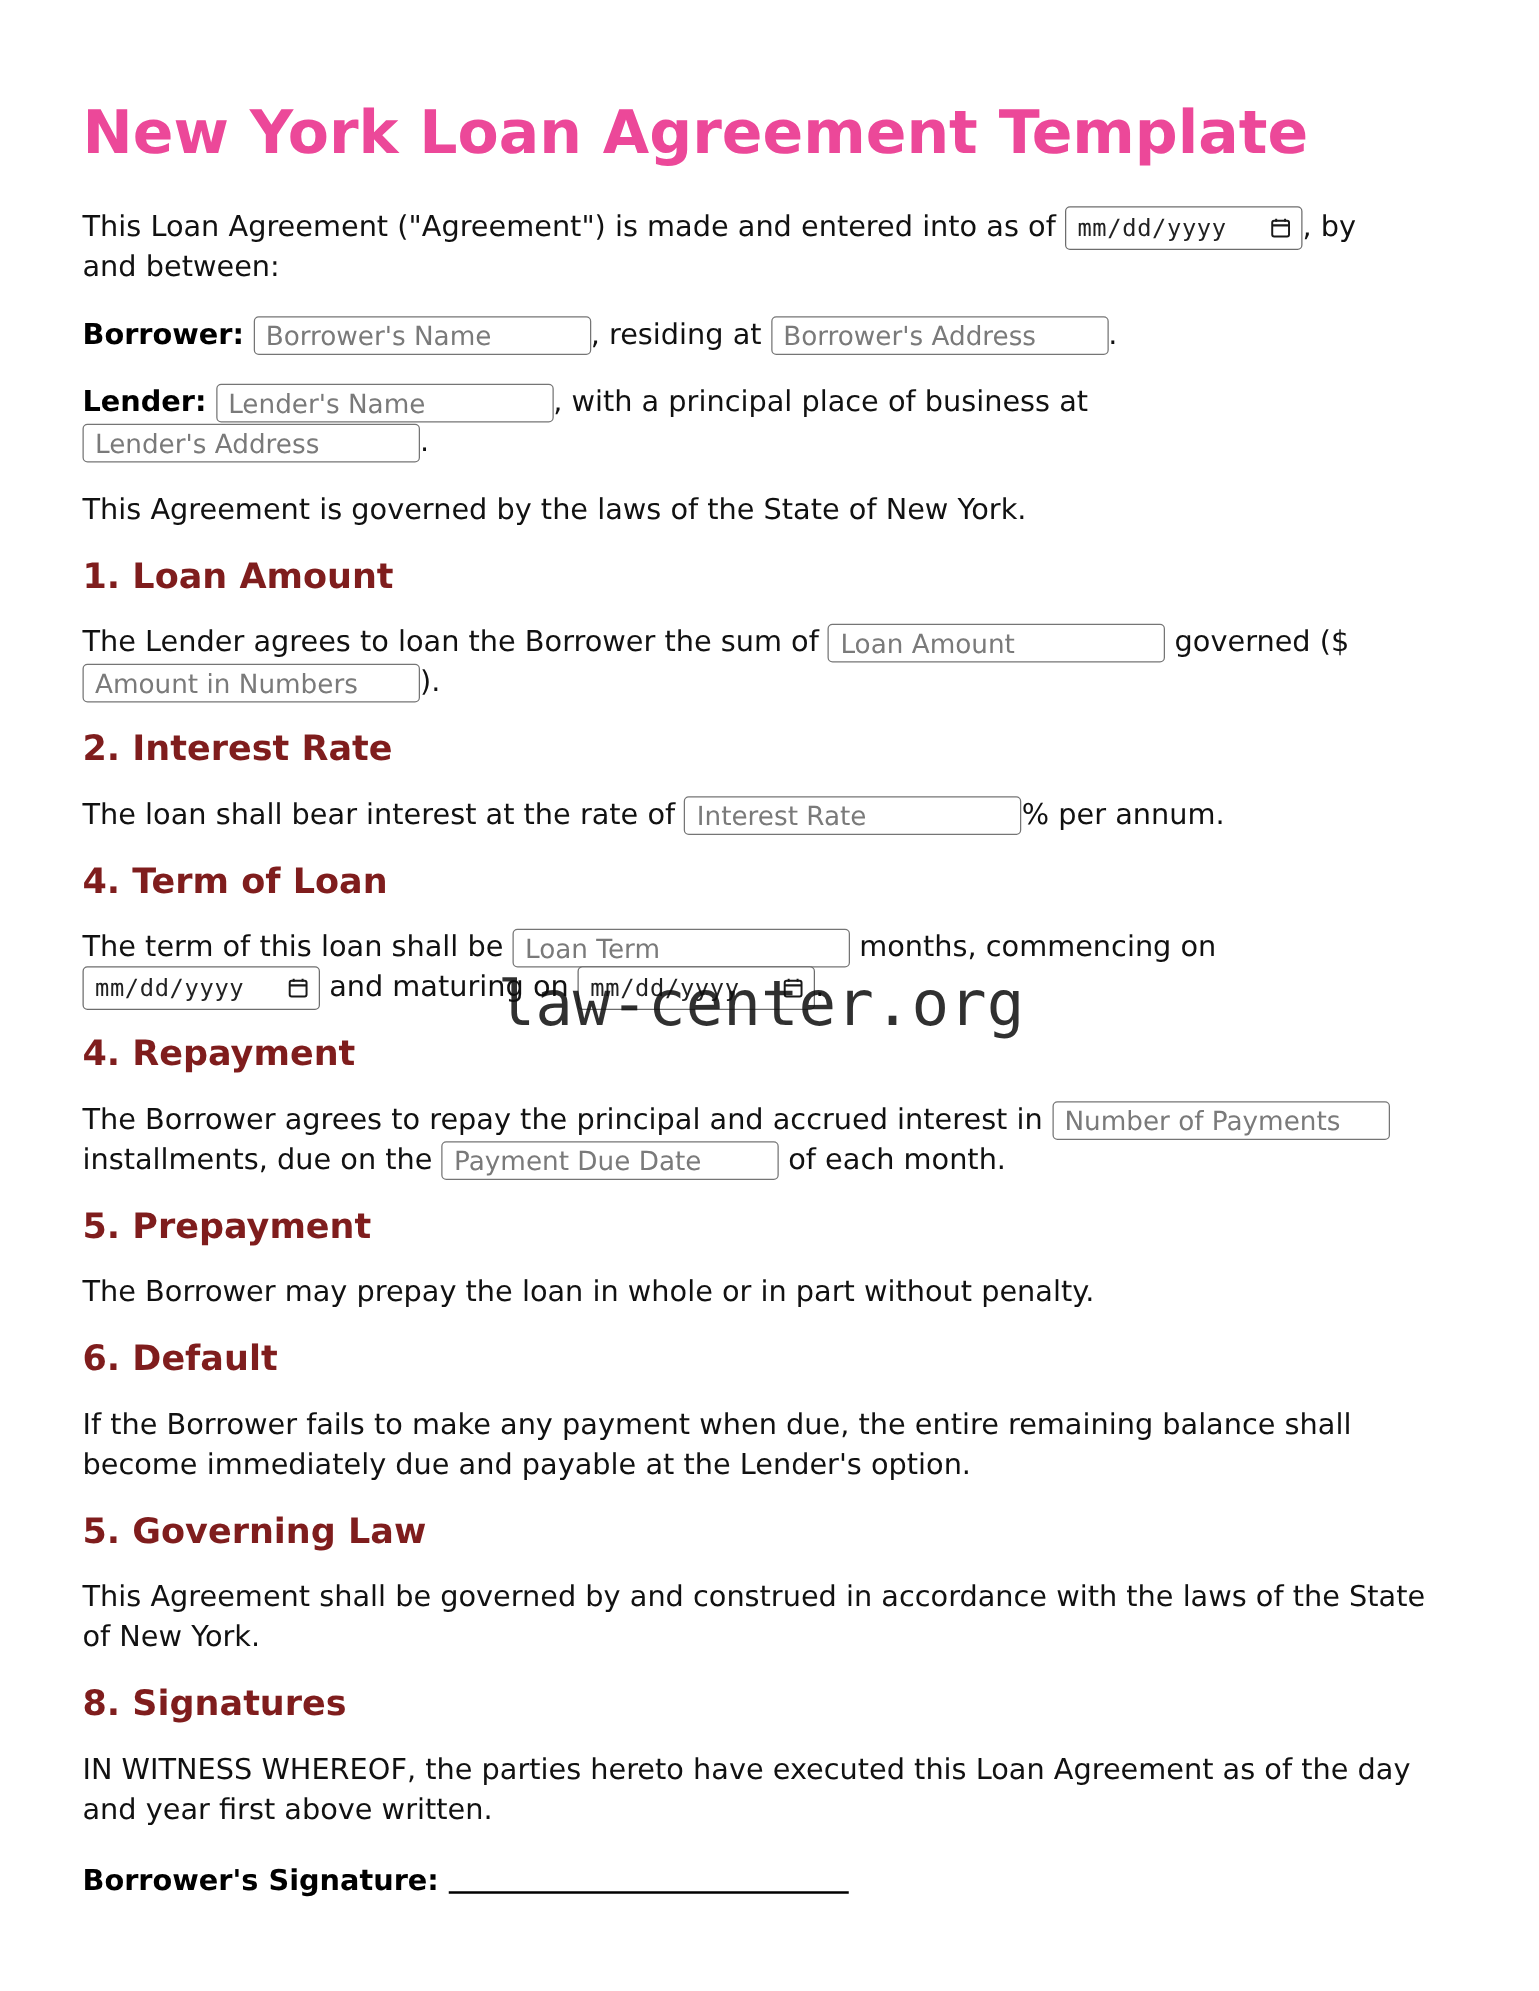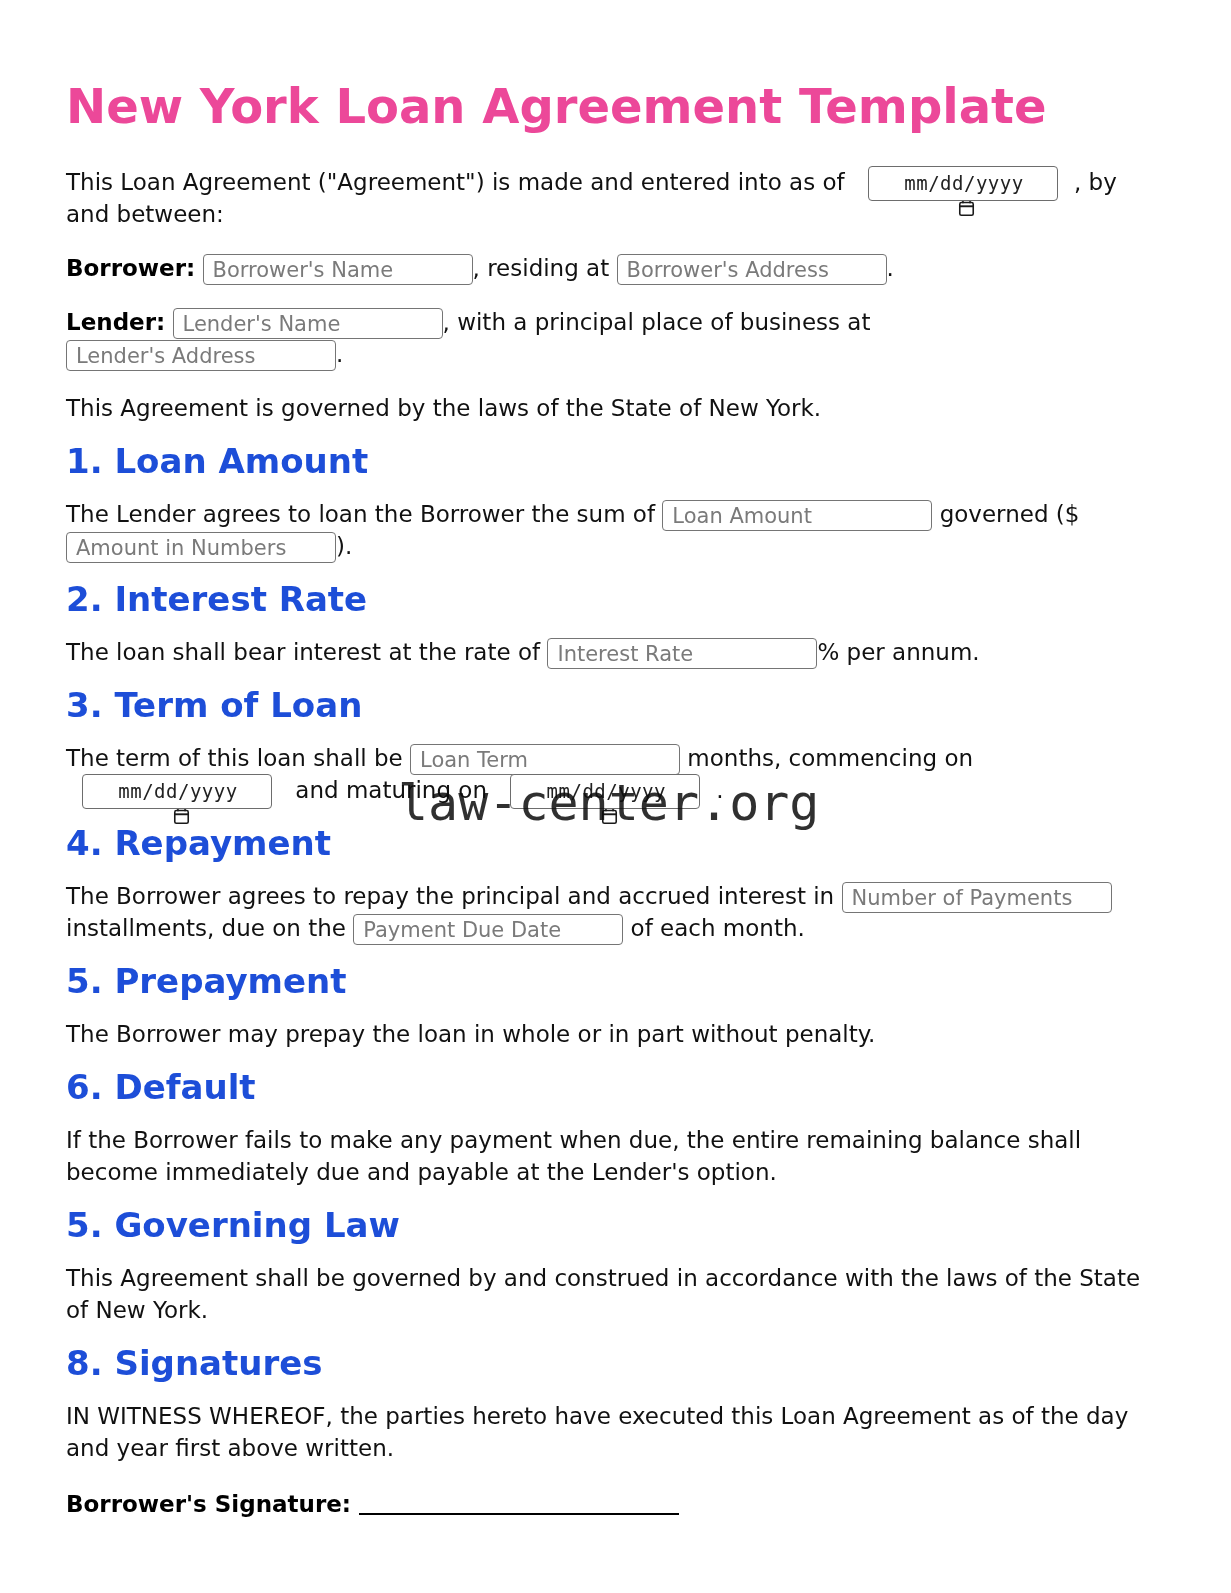--- a/index.html
+++ b/index.html
@@ -13,22 +13,22 @@
     width: 1231px; min-height: 1593px;
     padding: 78px 66px 0 66px;
     position: relative;
     background: #ffffff;
   }
   h1 {
     font-size: 48px; line-height: 56px; font-weight: bold;
     color: #ec4899; margin: 0 0 32px 0; letter-spacing: 0;
   }
   h3 {
-    font-size: 34px; line-height: 30px; font-weight: bold;
-    color: #1d4ed8; margin: 22px 0;
+    font-size: 28px; line-height: 30px; font-weight: bold;
+    color: #7f1d1d; margin: 22px 0;
   }
   p { font-size: 23px; line-height: 32px; margin: 22px 0; }
   p b { color: #000000; }
 
   input.text-field {
     box-sizing: border-box;
     width: 270px; height: 31px;
     border: 1px solid #757575; border-radius: 4px;
     padding: 0 9px; background: #ffffff;
     font-family: "DejaVu Sans", sans-serif;
@@ -36,23 +36,22 @@
     vertical-align: middle; margin: -4px 0;
   }
   input.text-field::placeholder { color: #7a7a7a; opacity: 1; }
 
   .date-field {
     box-sizing: border-box;
     display: inline-flex; align-items: center; justify-content: space-between;
     width: 190px; height: 35px;
     border: 1px solid #6d6d6d; border-radius: 4px;
     padding: 0 7px 0 9px; background: #ffffff;
-    vertical-align: middle; margin: -5px 16px;
+    vertical-align: middle; margin: -5px 0;
     cursor: default;
-    flex-direction: column;
   }
   .date-text {
     font-family: "DejaVu Sans Mono", "Liberation Mono", monospace;
     font-size: 19px; letter-spacing: 0.5px; color: #222222;
     white-space: nowrap;
   }
   .cal-icon { flex: 0 0 auto; margin-left: 6px; }
 
   .term-wrap { position: relative; }
   .watermark {
@@ -89,21 +88,21 @@
   <p><b>Lender:</b> <input type="text" class="text-field" placeholder="Lender's Name" style=""><span>, with a principal place of business at</span><br><input type="text" class="text-field" placeholder="Lender's Address" style=""><span>.</span></p>
 
   <p>This Agreement is governed by the laws of the State of New York.</p>
 
   <h3>1. Loan Amount</h3>
   <p><span>The Lender agrees to loan the Borrower the sum of </span><input type="text" class="text-field" placeholder="Loan Amount" style=""><span> governed ($</span><br><input type="text" class="text-field" placeholder="Amount in Numbers" style=""><span>).</span></p>
 
   <h3>2. Interest Rate</h3>
   <p><span>The loan shall bear interest at the rate of </span><input type="text" class="text-field" placeholder="Interest Rate" style=""><span>% per annum.</span></p>
 
-  <h3>3. Term of Loan</h3>
+  <h3>4. Term of Loan</h3>
   <div class="term-wrap">
     <p><span>The term of this loan shall be </span><input type="text" class="text-field" placeholder="Loan Term" style=""><span> months, commencing on</span><br><span class="date-field">
           <span class="date-text">mm/dd/yyyy</span>
           <svg class="cal-icon" width="19" height="19" viewBox="0 0 24 24">
             <path d="M7.5 2.5v3 M16.5 2.5v3" stroke="#1a1a1a" stroke-width="2" fill="none"></path>
             <rect x="3.5" y="4.5" width="17" height="16" rx="2" fill="none" stroke="#1a1a1a" stroke-width="2"></rect>
             <path d="M3.5 9.2h17" stroke="#1a1a1a" stroke-width="2.4" fill="none"></path>
           </svg>
         </span><span> and maturing on </span><span class="date-field">
           <span class="date-text">mm/dd/yyyy</span>

